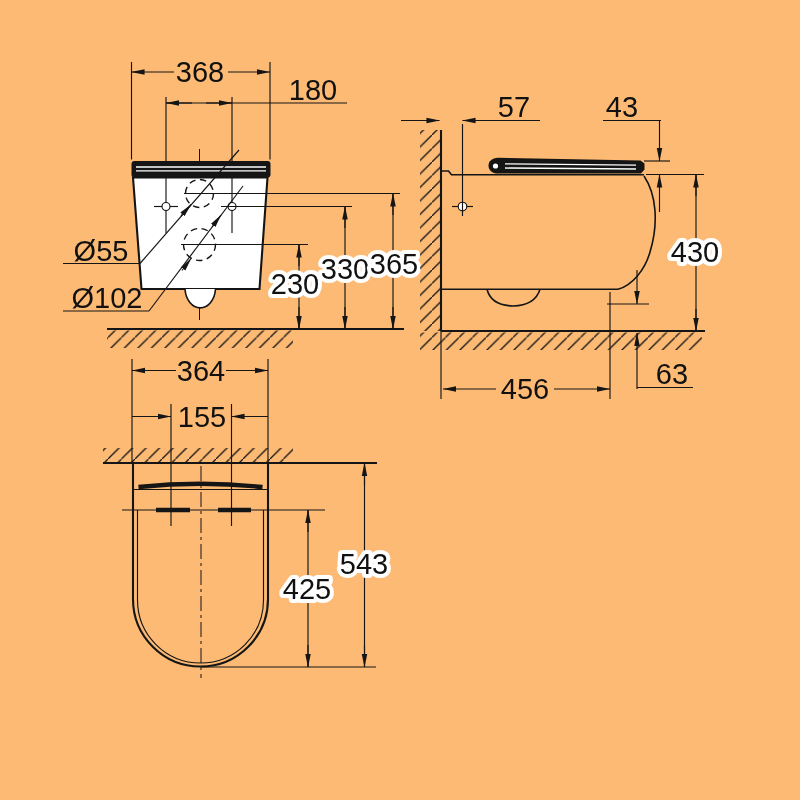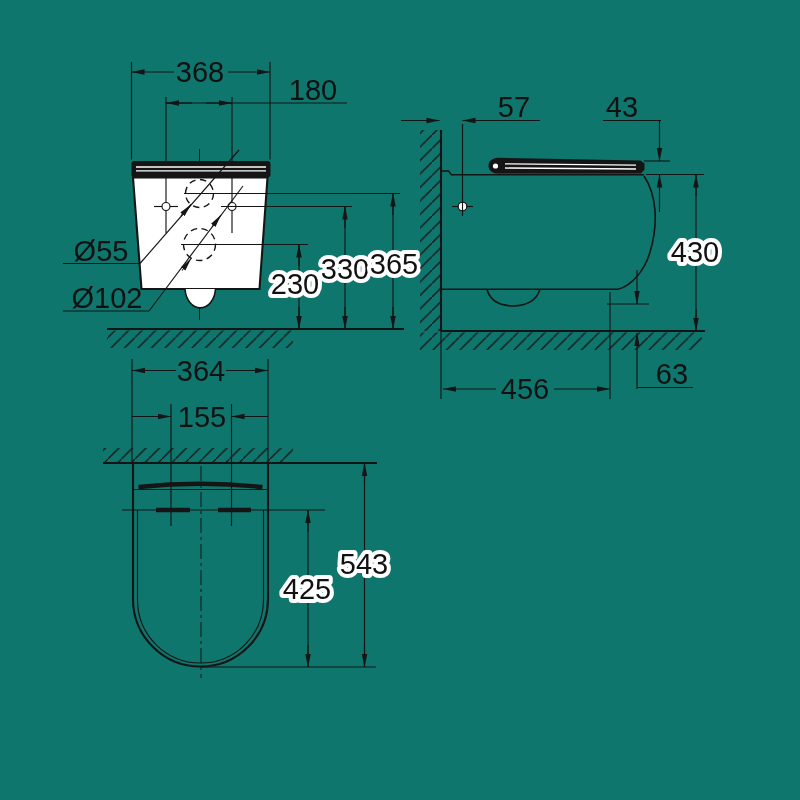--- a/index.html
+++ b/index.html
@@ -1,16 +1,16 @@
 <!DOCTYPE html>
 <html><head>
 <meta charset="utf-8">
 <style>
   html,body { margin:0; padding:0; background:#ffffff; }
-  .stage { position:relative; width:800px; height:800px; background:#0f766e; overflow:hidden;text-decoration:underline; }
+  .stage { position:relative; width:800px; height:800px; background:#fdba74; overflow:hidden;text-decoration:underline; }
   svg { display:block; }
   .ln   { stroke:#151515; stroke-width:1.15; fill:none; stroke-linecap:butt; }
   .ln2  { stroke:#151515; stroke-width:2.1;  fill:none; }
   .ln16 { stroke:#151515; stroke-width:1.6;  fill:none; }
   .white { stroke:#ffffff; stroke-width:1.3; fill:none; }
   .thick { stroke:#151515; stroke-width:4.4; fill:none; }
   .cl   { stroke:#151515; stroke-width:1;   fill:none; stroke-dasharray:15 4 3 4; }
   .dashc{ stroke:#151515; stroke-width:1.4; fill:none; stroke-dasharray:6.5 4.5; }
   .fillw{ fill:#ffffff; }
   .fillk{ fill:#151515; }

